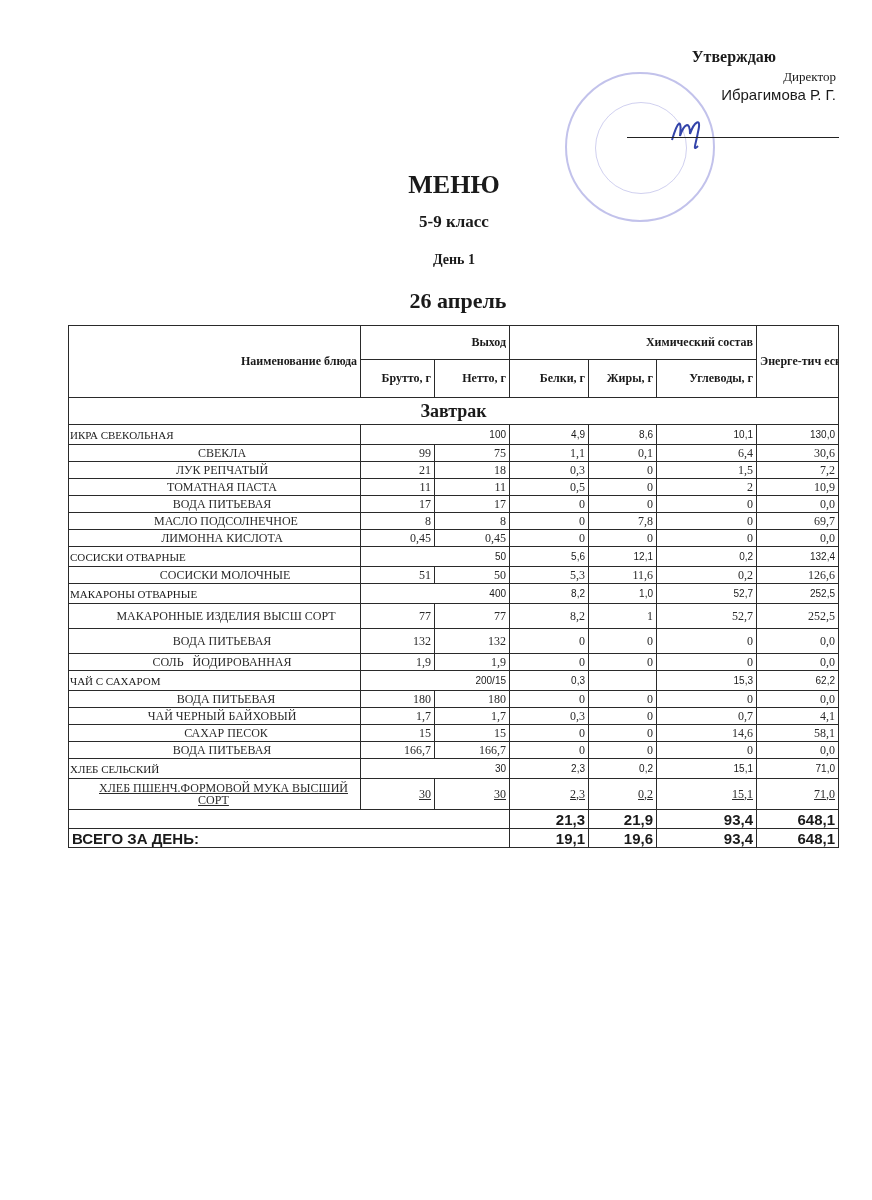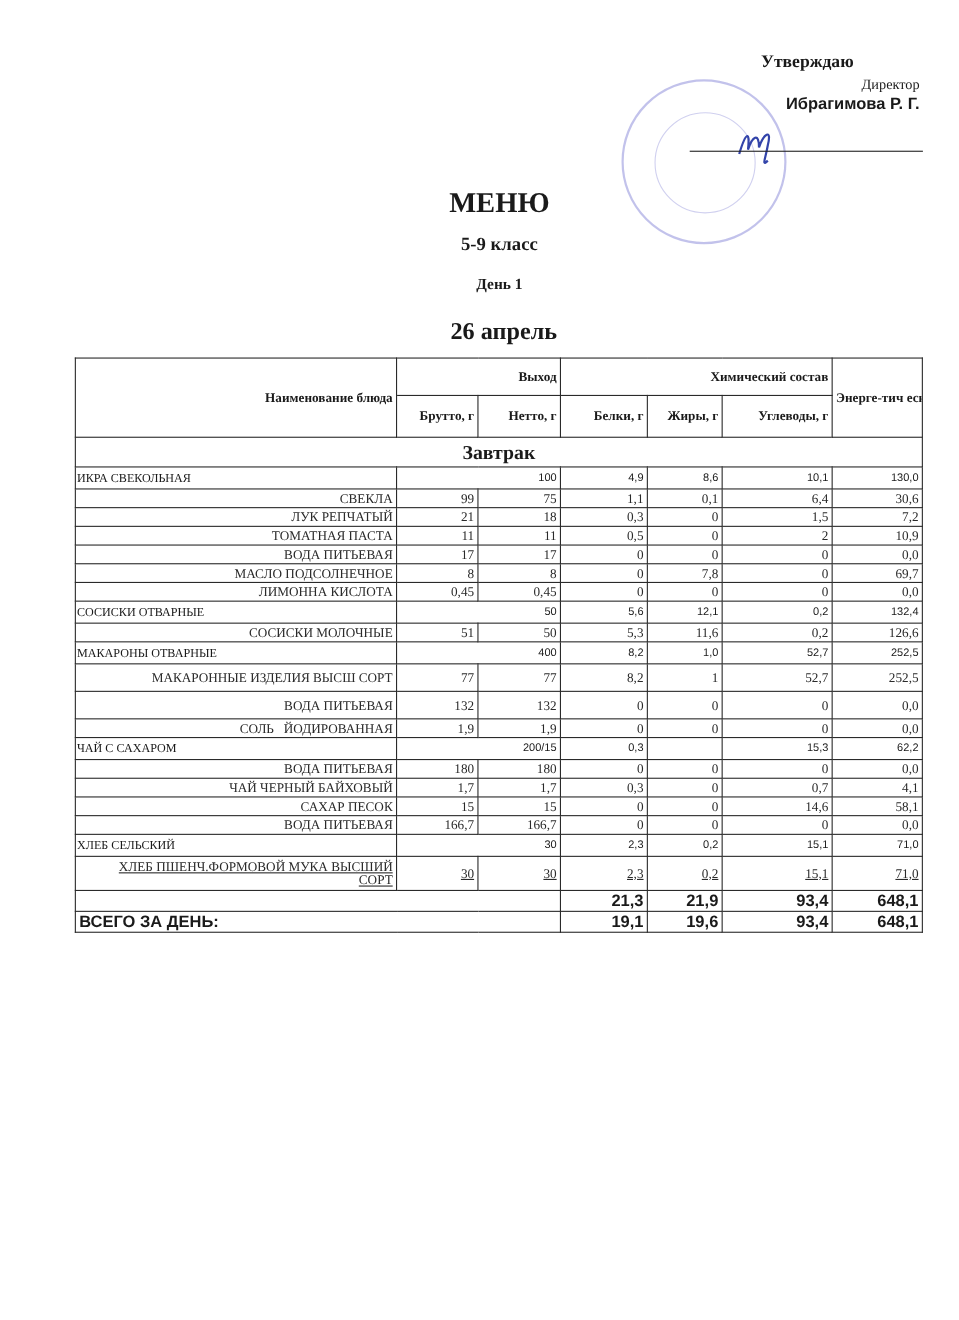--- a/index.html
+++ b/index.html
@@ -1,38 +1,38 @@
 <!DOCTYPE html>
 <html><head>
 <meta charset="utf-8">
 <style>
   html, body { margin: 0; padding: 0; background: #ffffff; }
   body { width: 872px; height: 1200px; position: relative; overflow: hidden; color: #1a1a1a; }
   .approve { position: absolute; right: 36px; top: 48px; text-align: right; }
   .approve .ttl { font-family: "Liberation Serif", serif; font-weight: bold; font-size: 16px; position: absolute; right: 60px; top: 0; white-space: nowrap; }
   .approve .pos { font-family: "Liberation Serif", serif; font-size: 13px; position: absolute; right: 0; top: 21px; white-space: nowrap; }
-  .approve .nm { font-family: "Liberation Sans", sans-serif; font-size: 15px; position: absolute; right: 0; top: 38px; white-space: nowrap; font-weight: bold; }
+  .approve .nm { font-family: "Liberation Sans", sans-serif; font-size: 15px; position: absolute; right: 0; top: 38px; white-space: nowrap; }
   .sigline { position: absolute; left: 627px; top: 137px; width: 212px; height: 0; border-top: 1.5px solid #222; }
   .stamp { position: absolute; left: 565px; top: 72px; width: 150px; height: 150px; border-radius: 50%; border: 2px solid rgba(120,120,210,0.45); box-sizing: border-box; }
   .stamp::after { content: ""; position: absolute; left: 28px; top: 28px; width: 90px; height: 90px; border-radius: 50%; border: 1.5px solid rgba(120,120,210,0.35); }
   .sig { position: absolute; left: 668px; top: 110px; width: 60px; height: 45px; }
   .head { position: absolute; left: 0; width: 872px; text-align: center; font-family: "Liberation Serif", serif; font-weight: bold; }
   .h-menu { top: 170px; font-size: 26px; left: 18px; }
   .h-class { top: 212px; font-size: 17px; left: 18px; }
   .h-day { top: 252px; font-size: 14px; left: 18px; }
   .h-date { top: 288px; font-size: 22px; left: 22px; }
   table.menu { position: absolute; left: 68px; top: 325px; width: 770px; border-collapse: collapse; table-layout: fixed; }
   table.menu td, table.menu th { border: 1.3px solid #2a2a2a; padding: 0 3px; overflow: hidden; white-space: nowrap; }
   th { font-family: "Liberation Serif", serif; font-weight: bold; font-size: 12px; text-align: right; line-height: 15px; }
   th.energy { white-space: normal; }
   .section td { font-family: "Liberation Serif", serif; font-weight: bold; font-size: 18px; text-align: center; height: 26px; }
   .dish td { font-family: "Liberation Sans", sans-serif; font-size: 10px; height: 19px; text-align: right; }
   .dish td.name { text-align: left; font-family: "Liberation Serif", serif; font-size: 11px; padding-left: 1px; }
   .ing td { font-family: "Liberation Serif", serif; font-size: 12px; height: 16px; text-align: right; color: #2a2a2a; }
-  .ing td.name { text-align: right; padding-left: 18px; margin-left: 40px; }
+  .ing td.name { text-align: center; padding-left: 18px; margin-left: 40px; }
   .ing td.name.i2 { padding-left: 26px; }
   .ing td.name.i1 { padding-left: 24px; }
   .ing.tall td { height: 24px; }
   .ing.wrap td.name { white-space: normal; line-height: 12px; padding-left: 1px; text-indent: 20px; }
   .ing.wrap td { height: 30px; text-decoration: underline; }
   .tot td { font-family: Liberation Sans, sans-serif; font-weight: bold; font-size: 15px; text-align: right; height: 18px; }
   .tot td.name { text-align: left; }
 </style>
 </head>
 <body>

